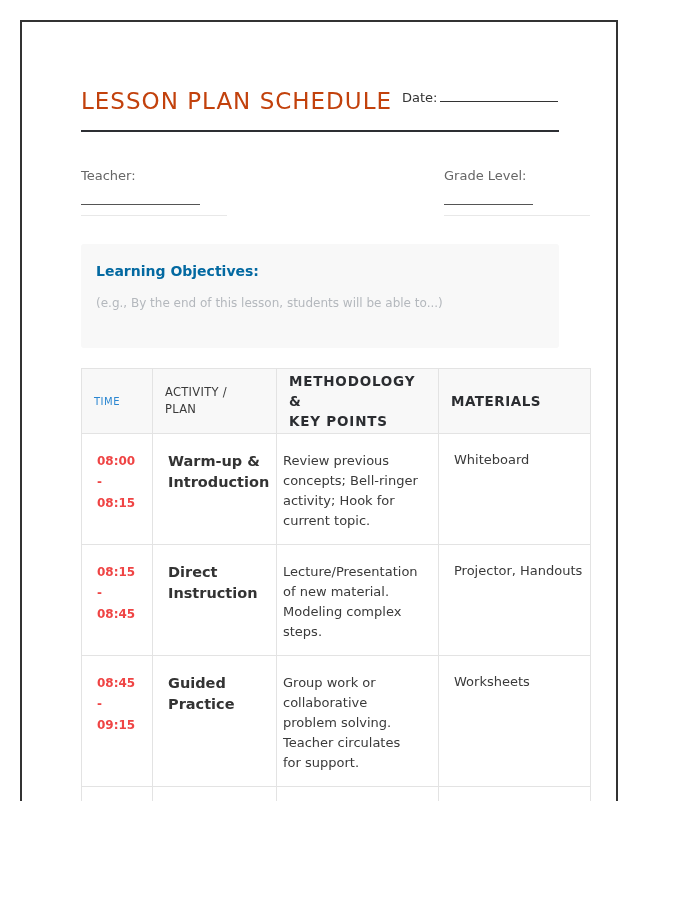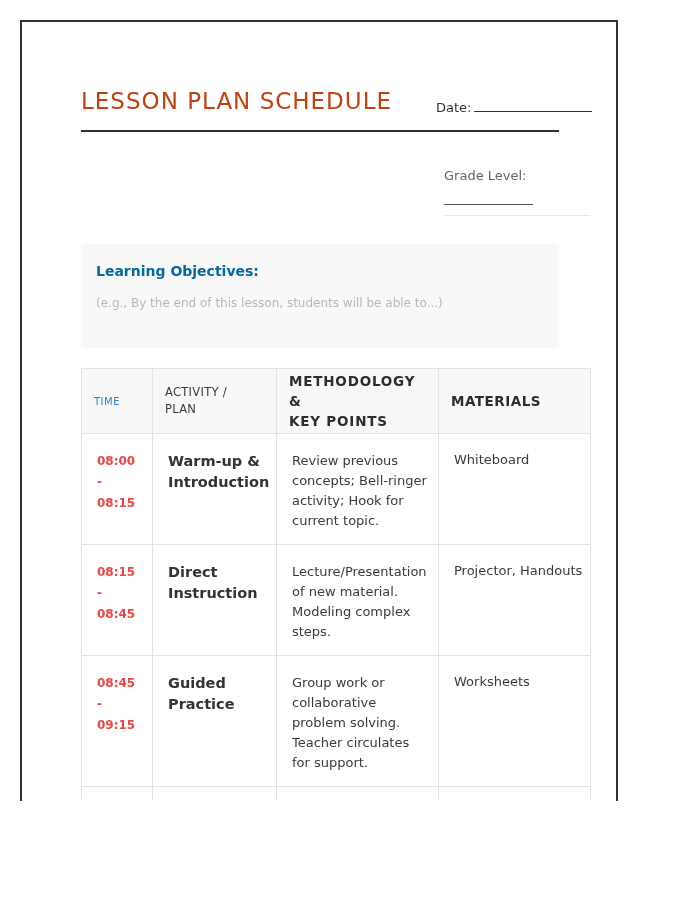--- a/index.html
+++ b/index.html
@@ -6,62 +6,66 @@
   body { width: 700px; height: 900px; position: relative; overflow: hidden;
          font-family: "DejaVu Sans", "Liberation Sans", sans-serif; color: #2d2f33; }
   .page { position: absolute; left: 20px; top: 20px; width: 598px; height: 781px;
           border-left: 2px solid #333; border-top: 2px solid #333; border-right: 2px solid #333;
           box-sizing: border-box; overflow: hidden; background: #fff; }
   .inner { position: absolute; left: 59px; top: 0; width: 540px; }
   .header { position: absolute; left: 0; top: 64px; width: 478px; height: 44px;
             border-bottom: 2px solid #2d2f33; }
   .title { position: absolute; left: 0; top: 2px; font-size: 23px; font-weight: normal;
            letter-spacing: 1px; color: #c2410c; white-space: nowrap; }
-  .date { position: absolute; left: 321px; top: 14px; font-size: 13px; color: #333;
-          white-space: nowrap; margin-left: 34px; }
+  .date { position: absolute; left: 321px; top: 4px; font-size: 13px; color: #333;
+          white-space: nowrap; }
   .date .line { display: inline-block; width: 118px; border-bottom: 1px solid #333;
                 margin-left: 3px; height: 11px; vertical-align: baseline; }
   .fields { position: absolute; left: 0; top: 146px; width: 478px; height: 48px; }
   .field { position: absolute; top: 0; width: 146px; height: 47px; border-bottom: 1px solid #e8e8e8; }
   .field .lbl { font-size: 13px; color: #666; position: absolute; top: 0; left: 0; white-space: nowrap; }
   .field .blank { position: absolute; left: 0; top: 36px; border-bottom: 1px solid #555; height: 0; }
   .objectives { position: absolute; left: 0; top: 222px; width: 478px; height: 104px;
                 background: #f8f8f8; border-radius: 3px; }
   .obj-title { position: absolute; left: 15px; top: 19px; font-size: 14px; font-weight: bold; color: #0369a1; }
   .obj-ph { position: absolute; left: 15px; top: 52px; font-size: 12px; color: #b4b8bd; white-space: nowrap; }
   table.sched { position: absolute; left: 0; top: 346px; border-collapse: collapse;
                 width: 509px; table-layout: fixed; }
   table.sched th, table.sched td { border: 1px solid #e3e3e3; vertical-align: top; text-align: left; }
   table.sched th { background: #f8f8f8; height: 64px; vertical-align: middle; padding: 0 12px; }
   .th-time { color: #2a86d1; font-size: 10px; font-weight: normal; letter-spacing: 0.5px; }
   .th-act { color: #3a3a3a; font-size: 11.5px; font-weight: normal; line-height: 17px; letter-spacing: 0.3px; }
   .th-meth { color: #2b2d31; font-size: 13.5px; font-weight: bold; line-height: 20px; letter-spacing: 0.8px; }
   .th-mat { color: #2b2d31; font-size: 13.5px; font-weight: bold; letter-spacing: 0.5px; }
   td.time { color: #ef4444; font-weight: bold; font-size: 12px; line-height: 21px; padding: 17px 0 0 15px; }
   td.act { color: #333; font-weight: bold; font-size: 14.5px; line-height: 21px; padding: 17px 0 0 15px; }
-  td.meth { color: #3a3a3a; font-size: 13px; line-height: 20px; padding: 17px 8px 0 15px; }
+  td.meth { color: #3a3a3a; font-size: 13px; line-height: 20px; padding: 17px 8px 0 6px; }
   td.mat { color: #3a3a3a; font-size: 13px; line-height: 20px; padding: 16px 4px 0 15px; }
   tr.r1 td, tr.r2 td { height: 93px; }
   tr.r3 td { height: 113px; }
   tr.r4 td { height: 40px; }
 </style>
 </head>
 <body>
 
 <div class="page">
   <div class="inner">
 
     <div class="header">
       <div class="title">LESSON PLAN SCHEDULE</div>
       <div class="date">
         <span>Date:</span><span class="line"></span>
       </div>
     </div>
 
     <div class="fields">
+      <div class="field" style="left:0;">
+        <div class="lbl">Teacher:</div>
+        <div class="blank" style="width:119px;"></div>
+      </div>
       <div class="field" style="left:332px;margin-left:31px;">
         <div class="lbl">Grade Level:</div>
         <div class="blank" style="width:89px;"></div>
       </div>
     </div>
 
     <div class="objectives">
       <div class="obj-title">Learning Objectives:</div>
       <div class="obj-ph">(e.g., By the end of this lesson, students will be able to...)</div>
     </div>

